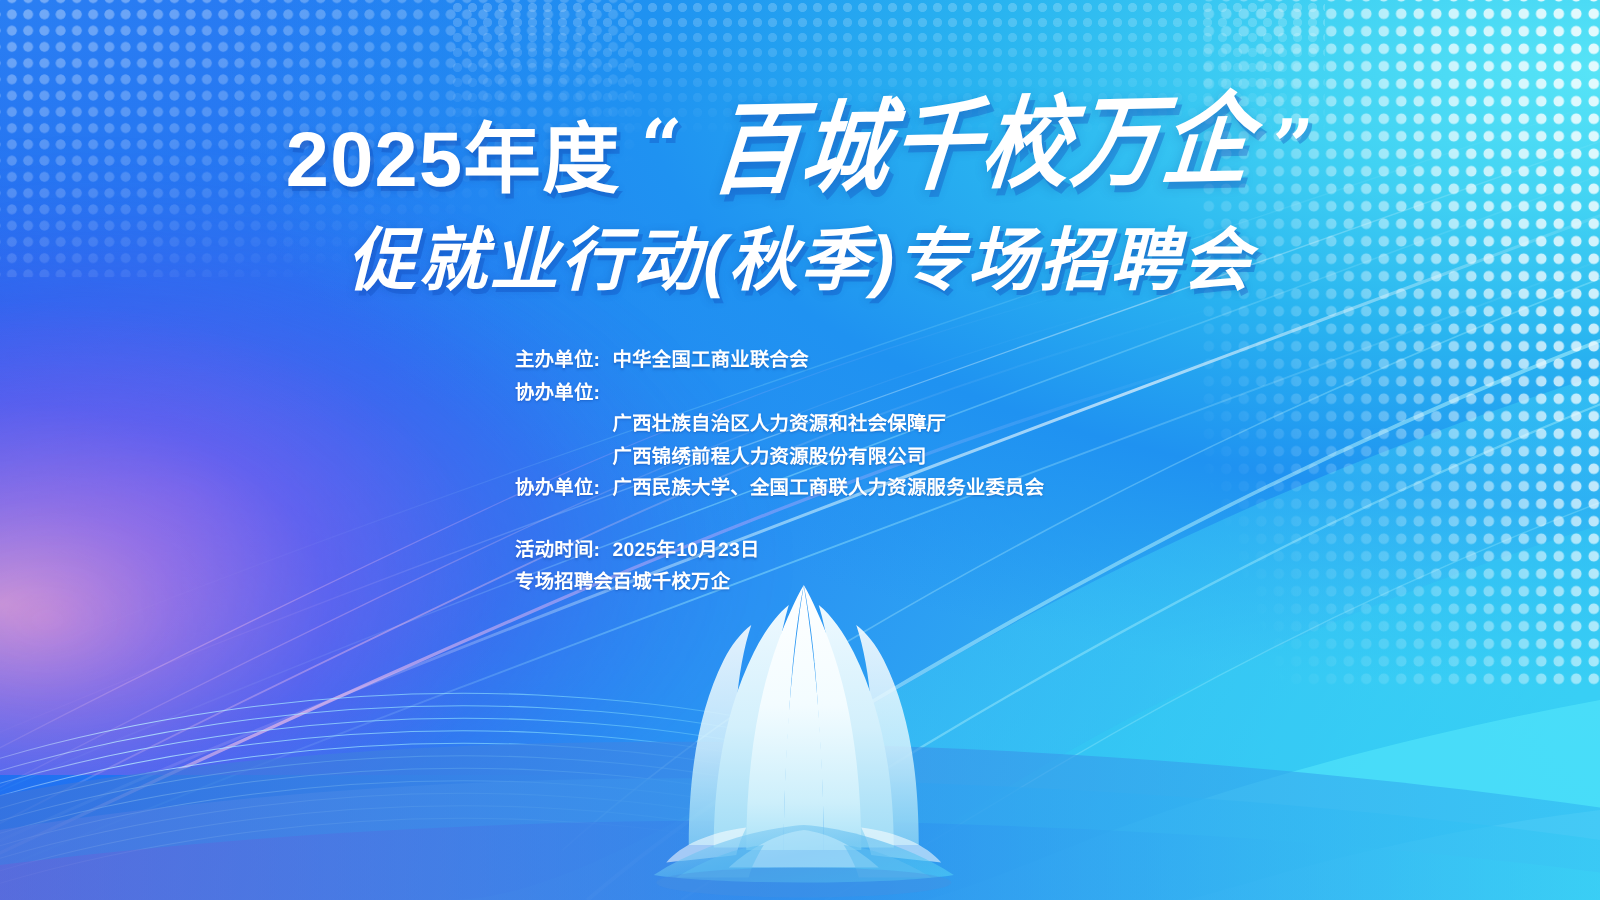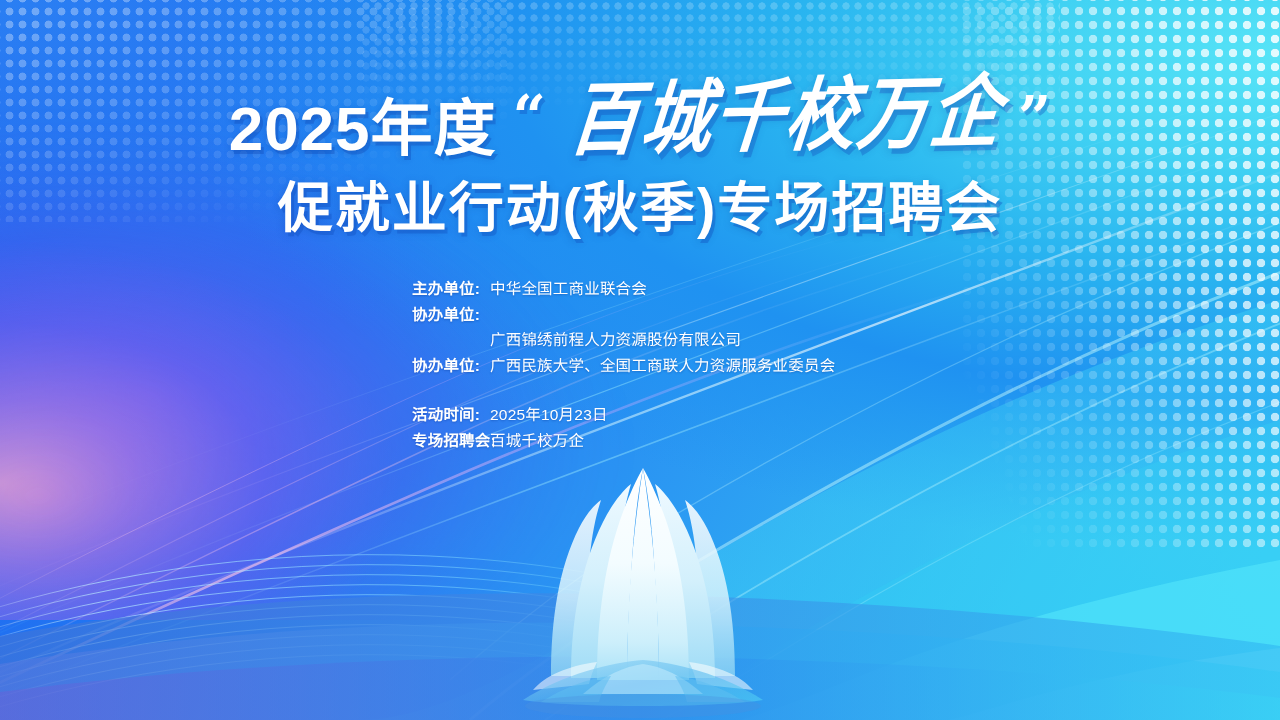--- a/index.html
+++ b/index.html
@@ -98,36 +98,37 @@
     transform-origin:center bottom;
     text-shadow:4px 5px 0 rgba(20,80,190,.34), 0 3px 9px rgba(10,56,150,.25);
     padding:0 4px;
     position:relative;top:-4px;
   }
   #subtitle{
     position:absolute;top:176px;left:0;width:1280px;text-align:center;
     font-size:55px;font-weight:700;color:#fff;letter-spacing:2px;line-height:1.18;
     text-shadow:3px 4px 0 rgba(18,78,190,.36), 0 2px 8px rgba(10,56,150,.28);
     white-space:nowrap;
+    font-style:italic;
   }
 
   #info{
     position:absolute;top:281px;left:412px;width:640px;
     color:#fff;font-size:15.5px;line-height:1;
   }
   .info-line{display:flex;align-items:center;margin-bottom:10px;}
   .info-line.gap{margin-top:34px;}
   .info-label{
     width:78px;flex:0 0 78px;
     font-weight:700;letter-spacing:.2px;
     text-shadow:0 1px 2px rgba(12,60,150,.42);
     white-space:nowrap;
   }
   .info-value{
-    font-weight:400;letter-spacing:.2px;
+    font-weight:700;letter-spacing:.2px;
     text-shadow:0 1px 2px rgba(12,60,150,.42);
     white-space:nowrap;
   }
   .info-line.cont .info-label{visibility:hidden;}
 </style>
 </head>
 <body>
 
 <div id="stage">
 
@@ -391,20 +392,24 @@
 
     <div id="info">
         <div class="info-line">
           <span class="info-label">主办单位:</span>
           <span class="info-value">中华全国工商业联合会</span>
         </div>
         <div class="info-line">
           <span class="info-label">协办单位:</span>
         </div>
         <div class="info-line cont">
+          <span class="info-label">承办单位:</span>
+          <span class="info-value">广西壮族自治区人力资源和社会保障厅</span>
+        </div>
+        <div class="info-line cont">
           <span class="info-label">协办单位:</span>
           <span class="info-value">广西锦绣前程人力资源股份有限公司</span>
         </div>
         <div class="info-line">
           <span class="info-label">协办单位:</span>
           <span class="info-value">广西民族大学、全国工商联人力资源服务业委员会</span>
         </div>
         <div class="info-line gap">
           <span class="info-label">活动时间:</span>
           <span class="info-value">2025年10月23日</span>

